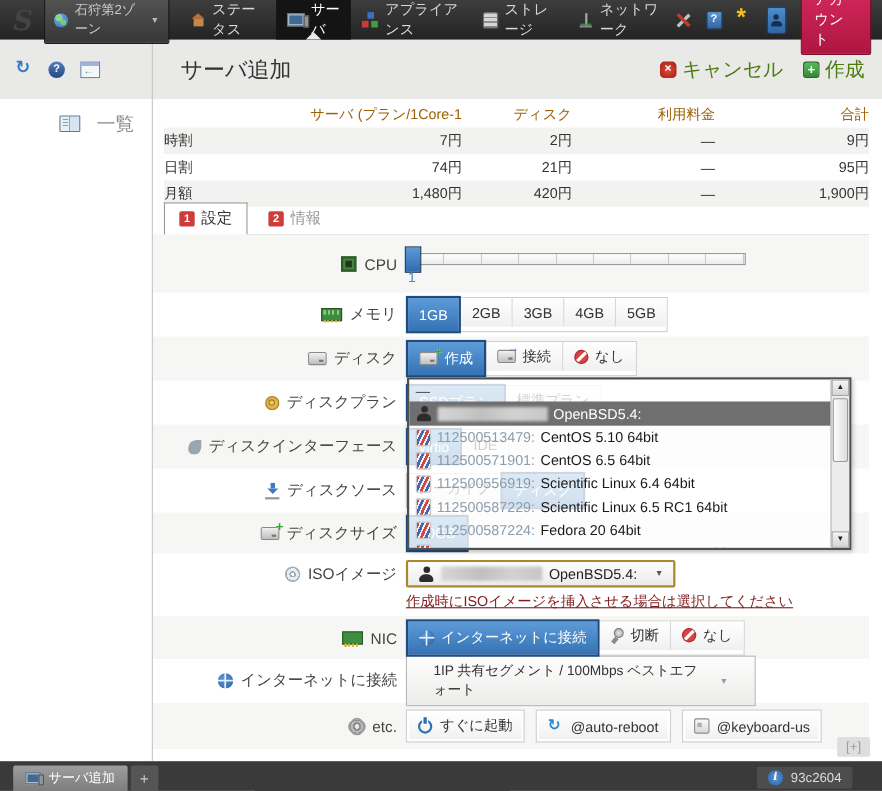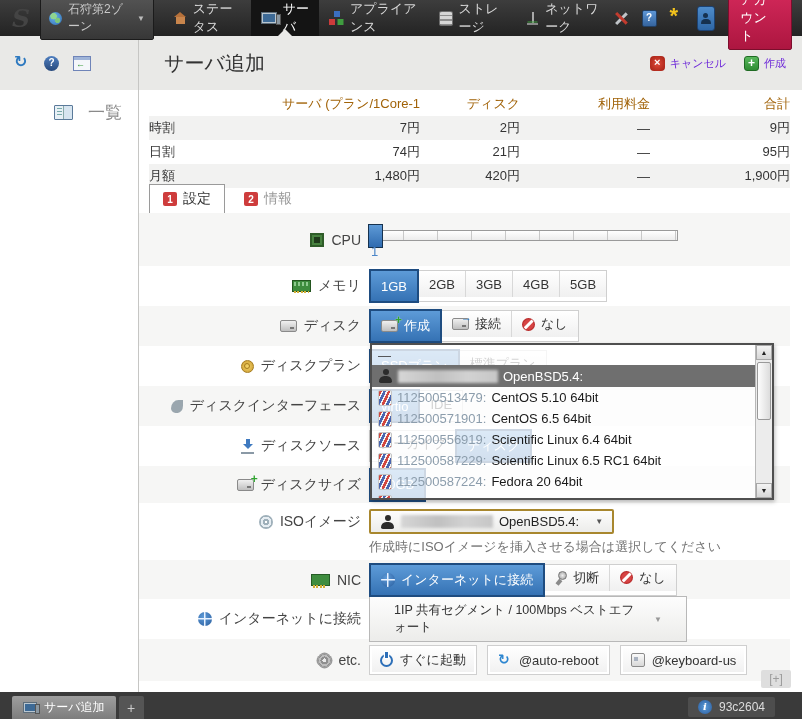--- a/index.html
+++ b/index.html
@@ -53,21 +53,21 @@
   .i-star{width:14px;height:14px;}
   .i-star::after{content:'*';position:absolute;left:0;top:-2px;color:#f2c21d;font-size:22px;line-height:14px;font-weight:bold;}
   .i-user{width:12px;height:11px;}
   .i-user::before{content:'';position:absolute;left:3.5px;top:0;width:5px;height:5px;border-radius:50%;background:#16314f;}
   .i-user::after{content:'';position:absolute;left:1px;bottom:0;width:10px;height:5px;border-radius:5px 5px 1px 1px;background:#16314f;}
 
   
   .toolbar{position:absolute;top:36px;left:0;right:0;height:54px;background:#e9e9e7;display:flex;align-items:center;z-index:10;}
   .tb-icons{width:126px;display:flex;gap:14px;padding-left:14px;align-items:center;}
   .tb-title{font-size:20px;color:#333;margin-left:24px;}
-  .tb-actions{margin-left:auto;display:flex;gap:18px;margin-right:16px;font-size:11px;color:#6d28d9;}
+  .tb-actions{margin-left:auto;display:flex;gap:18px;margin-right:16px;font-size:18px;color:#4d7c0f;}
   .tb-action{display:flex;gap:5px;align-items:center;}
   .i-refresh{width:16px;height:16px;}
   .i-refresh::after{content:'\21bb';position:absolute;left:0;top:-1px;color:#2f7ac0;font-weight:bold;font-size:16px;line-height:16px;}
   .i-help{width:15px;height:15px;border-radius:50%;background:linear-gradient(#4f7fc0,#27497c);}
   .i-help::after{content:'?';position:absolute;left:0;right:0;top:1.5px;text-align:center;color:#fff;font-size:10px;font-weight:bold;}
   .i-winarr{width:16px;height:13px;border:1px solid #6f84b8;background:#f4f6fa;}
   .i-winarr::before{content:'';position:absolute;left:0;right:0;top:0;height:3px;background:#9fb4d8;}
   .i-winarr::after{content:'\2190';position:absolute;left:2px;top:2px;color:#3f9d3f;font-size:9px;font-weight:bold;}
   .i-cancel{width:15px;height:15px;border-radius:4px;background:radial-gradient(#e04b3a,#a11e12);}
   .i-cancel::after{content:'\00d7';position:absolute;left:0;right:0;top:0.5px;text-align:center;color:#fff;font-size:11px;font-weight:bold;}
@@ -183,21 +183,21 @@
   .etc-btn{display:flex;align-items:center;gap:7px;border:1px solid #cfcfcf;background:linear-gradient(#fff,#f0f0f0);
      padding:0 10px;height:28px;font-size:13px;color:#333;margin-right:10px;box-shadow:inset 0 0 0 2px #fff;}
 
   
   .iso-select{display:flex;align-items:center;gap:6px;border:2px solid #a8872e;border-radius:2px;
      background:linear-gradient(#fdfdfd,#ececea);padding:3px 9px;font-size:13px;color:#222;}
   .net-select{display:flex;align-items:center;border:1px solid #b8b8b8;background:linear-gradient(#fdfdfd,#ececea);
      padding:5px 24px;font-size:12.5px;color:#333;width:268px;justify-content:space-between;}
   .caret-d{font-size:8px;color:#555;margin-left:10px;}
   .colon::after{content:': ';}
-  .iso-note{font-size:13px;color:#737373;margin-top:4px;}
+  .iso-note{font-size:13px;color:#7f1d1d;margin-top:4px;text-decoration:underline;}
   .blur{height:13px;border-radius:1px;filter:blur(1.5px);
      background:linear-gradient(90deg,#d6d6d6,#c0c0c0 40%,#d2d2d2 70%,#c6c6c6);}
   .w92{width:92px}.w100{width:100px}
 
   
   .dropdown{position:absolute;left:370px;top:343px;width:404px;height:157px;border:2px solid #4f4f4f;
      background:rgba(255,255,255,0.78);z-index:20;box-sizing:border-box;box-shadow:1px 2px 4px rgba(0,0,0,0.25);}
   .dd-list{position:absolute;left:0;top:0;right:16px;bottom:0;overflow:hidden;}
   .dd-item{display:flex;align-items:center;gap:5px;height:21px;padding-left:6px;font-size:13px;color:#1a1a1a;white-space:nowrap;}
   .dd-item.first{height:20px;color:#444;}

